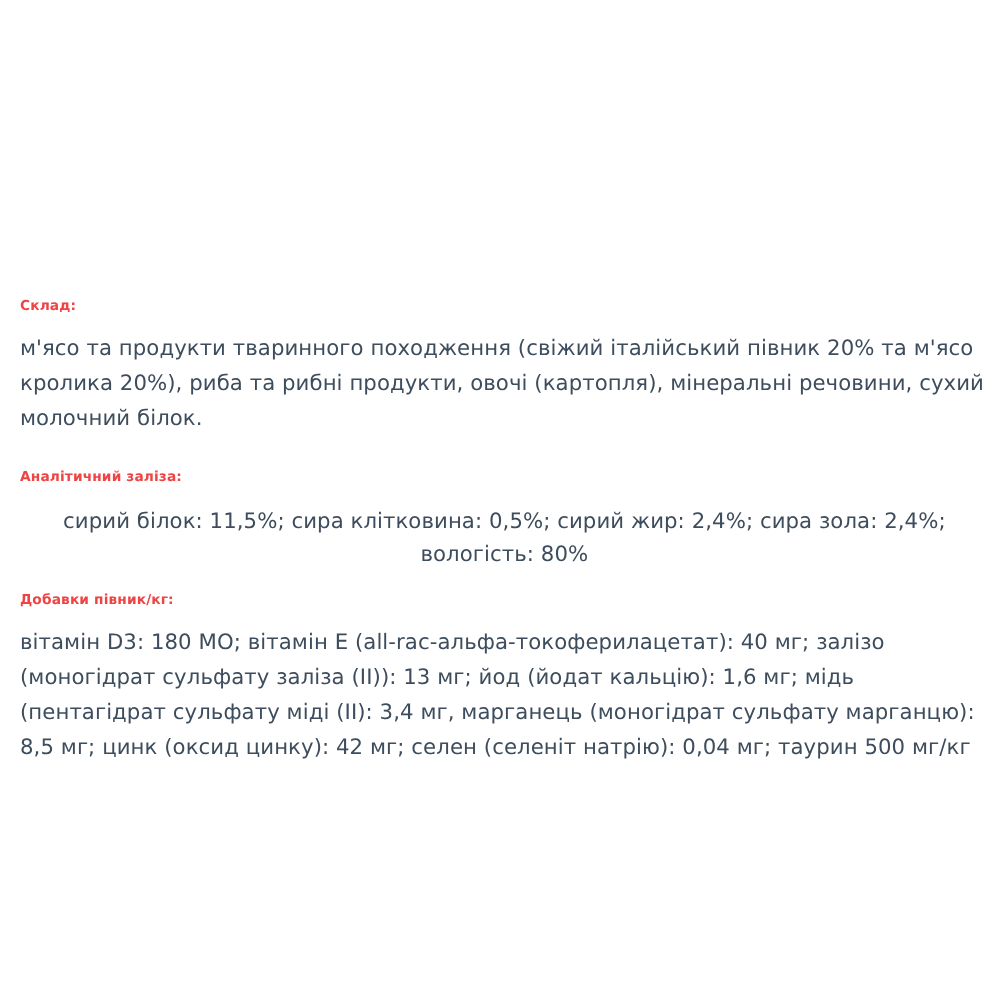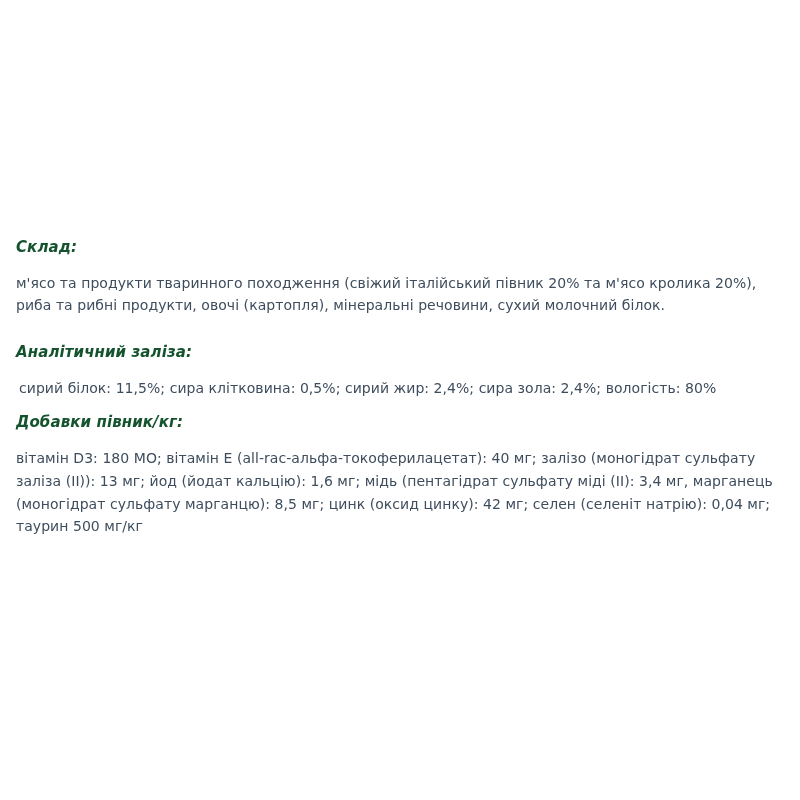--- a/index.html
+++ b/index.html
@@ -23,44 +23,44 @@
   .content {
     position: absolute;
     left: 16px;
     top: 238px;
     width: 772px;
   }
   .section {
     margin-bottom: 0;
   }
   .heading {
-    font-size: 15px;
+    font-size: 11px;
     font-weight: 700;
-    color: #14532d;
+    color: #ef4444;
     letter-spacing: 0.1px;
     line-height: 1.3;
     margin: 0 0 14px 0;
-    font-style: italic;
   }
   .body-text {
-    font-size: 14px;
+    font-size: 17px;
     font-weight: 400;
     color: #3e4d5d;
     line-height: 1.63;
     margin: 0;
     letter-spacing: 0.05px;
   }
   .gap-after-para {
     height: 26px;
   }
   .gap-small {
     height: 14px;
   }
   .indent {
     padding-left: 3px;
+    text-align: center;
   }
 </style>
 </head>
 <body>
 
 <div class="page">
   <div class="content">
 
     <div class="section">
       <div class="heading">Склад:</div>

